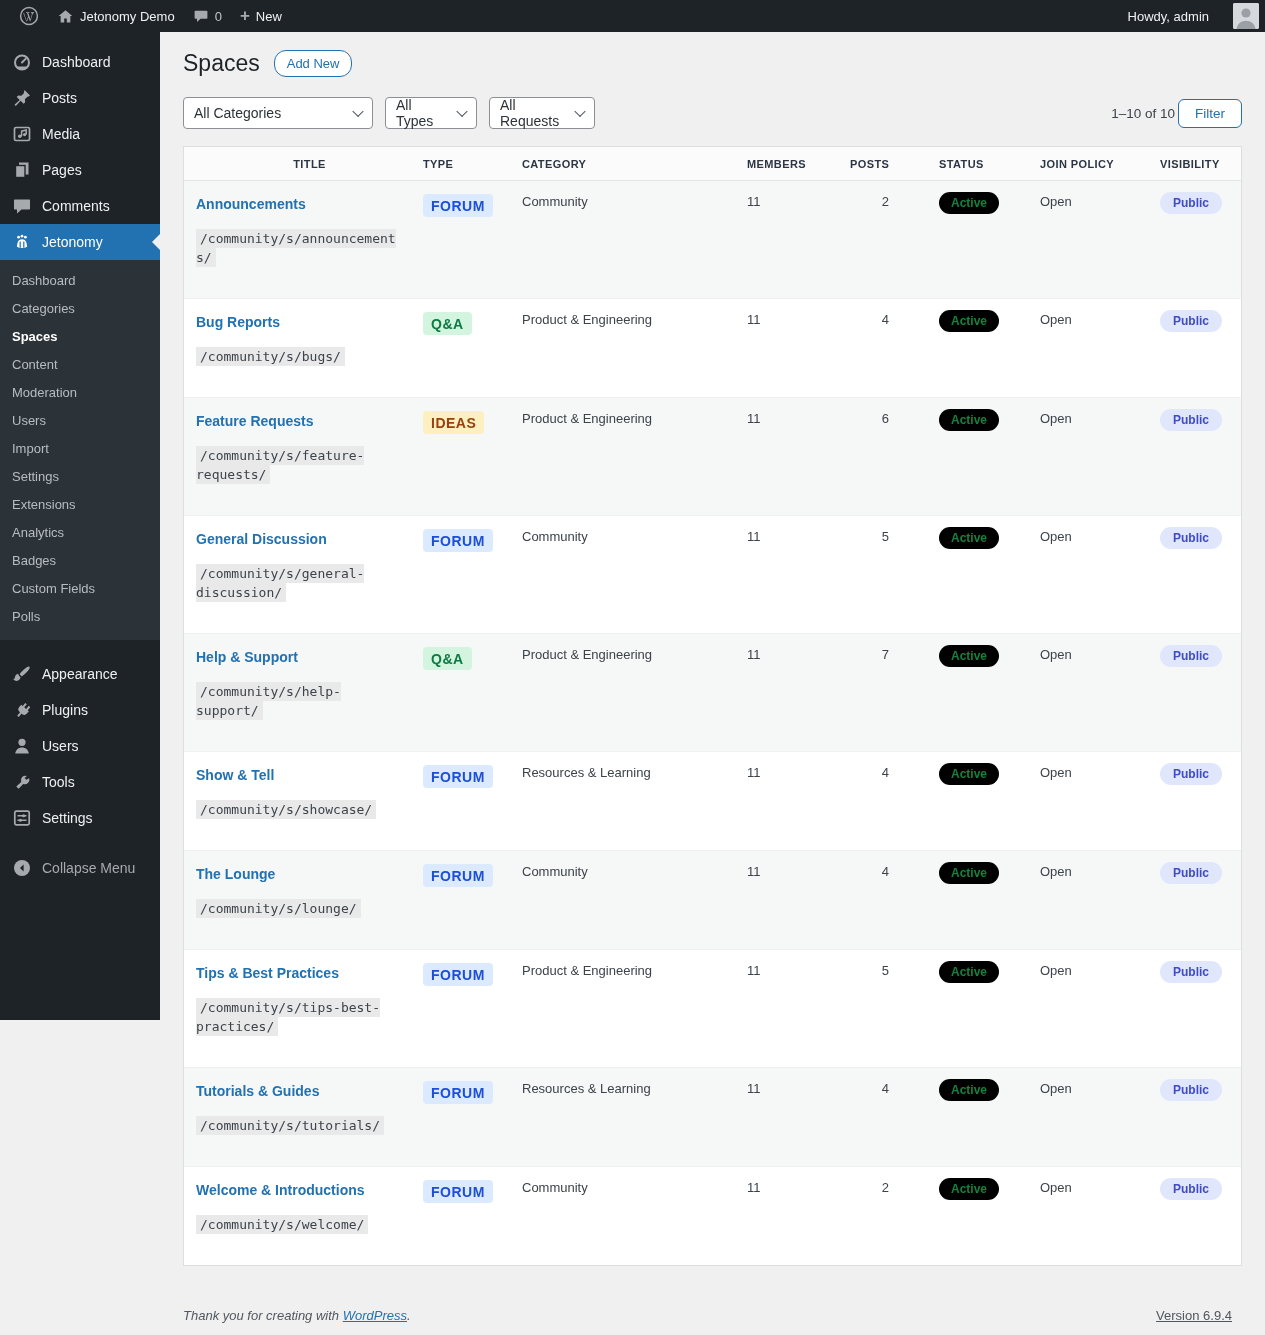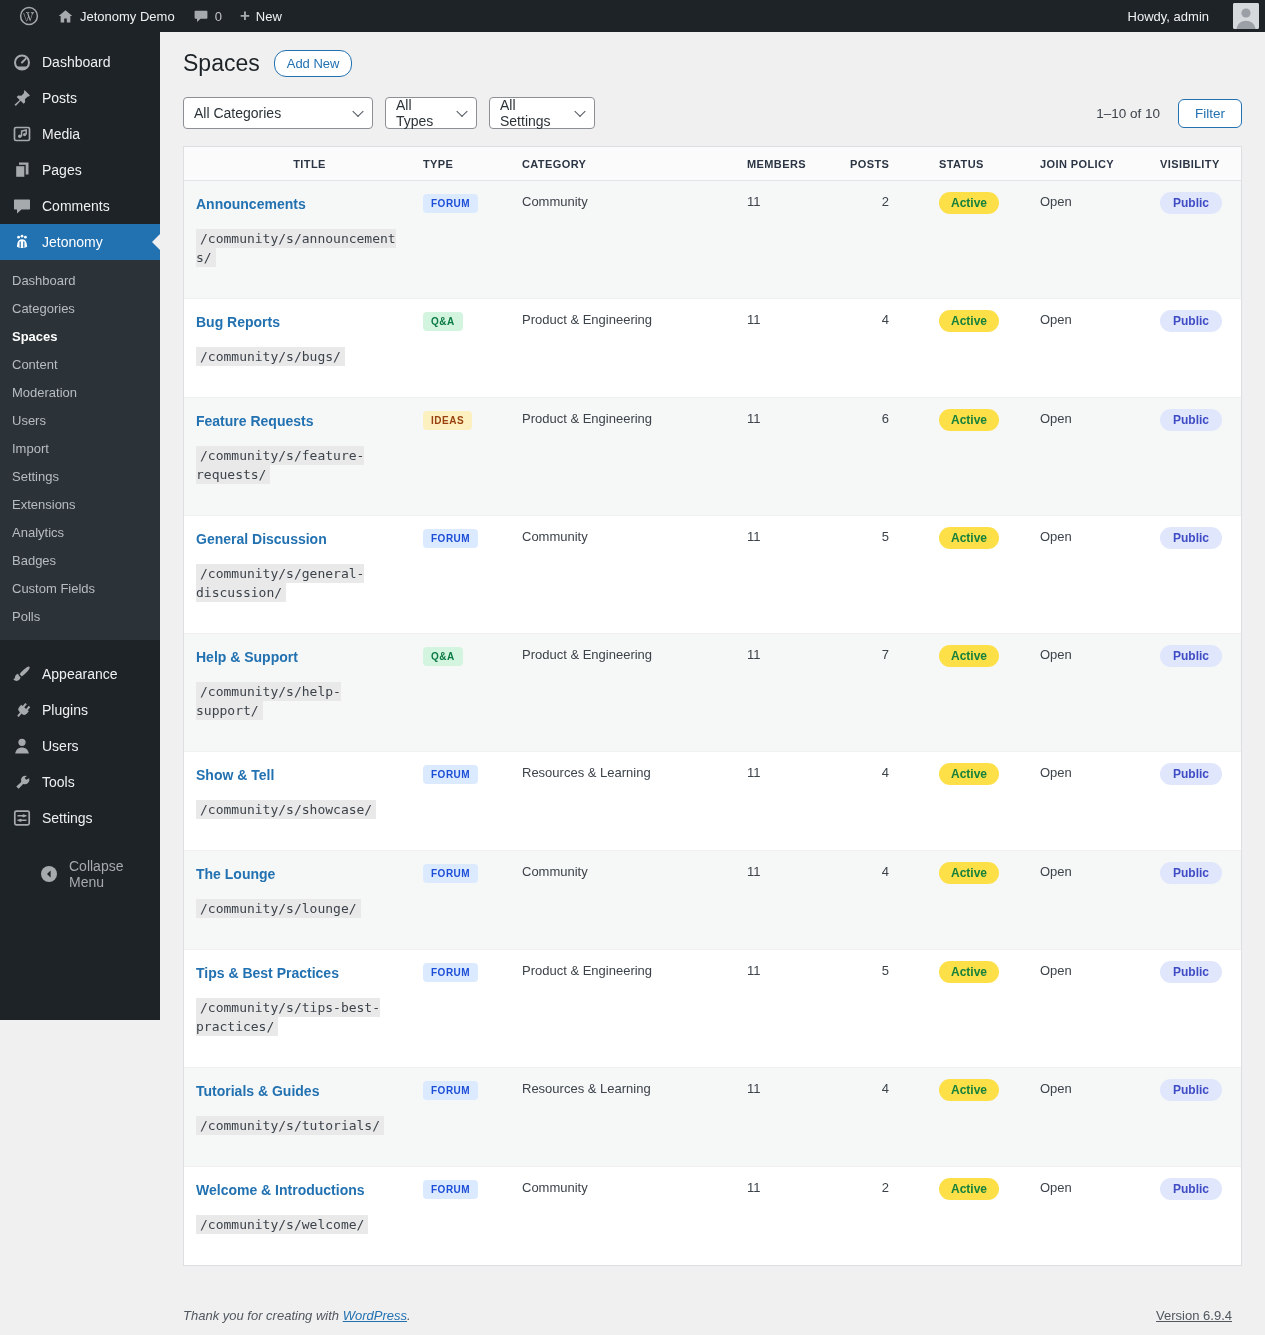--- a/index.html
+++ b/index.html
@@ -44,21 +44,21 @@
   .menu-item.active::after {
     content: ""; position: absolute; right: 0; top: 50%; transform: translateY(-50%);
     border: 8px solid transparent; border-right: 8px solid #f0f0f1; border-left: none;
   }
   .submenu { list-style: none; background: #2c3338; padding: 7px 0 9px 0; }
   .submenu-item {
     padding: 7px 12px; font-size: 13px; color: #b8bcc2; cursor: pointer; line-height: 14px;
   }
   .submenu-item.current { color: #fff; font-weight: 700; }
   .menu.lower { padding-top: 16px; }
-  .collapse-wrap { list-style: none; margin-top: 14px; margin-left: 27px; }
+  .collapse-wrap { list-style: none; margin-top: 14px; }
   .collapse-item { color: #a7aaad; }
 
   
   .content { margin-left: 160px; padding: 16px 0 0 23px; width: 1082px; }
   .page-header { display: flex; align-items: center; gap: 14px; }
   .page-title { font-size: 23px; font-weight: 400; color: #1d2327; line-height: 30px; }
   .btn-outline {
     background: #fff; border: 1px solid #2271b1; color: #2271b1;
     font-size: 13px; font-weight: 500; border-radius: 12px; padding: 5px 12px; cursor: pointer;
     font-family: "Liberation Sans", sans-serif;
@@ -72,21 +72,21 @@
     font-size: 14px; color: #2c3338; cursor: pointer;
   }
   .select .chev {
     position: absolute; right: 10px; top: 50%; width: 8px; height: 8px;
     border-right: 1.6px solid #50575e; border-bottom: 1.6px solid #50575e;
     transform: translateY(-70%) rotate(45deg);
   }
   .sel-categories { width: 190px; }
   .sel-types { width: 92px; }
   .sel-statuses { width: 106px; }
-  .filters-right { margin-left: auto; display: flex; align-items: center; gap: 18px; }
+  .filters-right { margin-left: auto; display: flex; align-items: center; gap: 3px; }
   .count-text { font-size: 13.5px; color: #3c434a; }
 
   
   .table-card { background: #fff; border: 1px solid #dcdee1; margin-top: 17px; overflow: hidden; }
   table.spaces { width: calc(100% - 22px); border-collapse: collapse; table-layout: fixed; border-right: 1px solid #eef0f2; }
   thead tr { background: #fbfbfc; }
   th {
     text-align: left; font-size: 11px; font-weight: 700; letter-spacing: 0.4px;
     text-transform: uppercase; color: #2b3544; padding: 11px 0 10px 0;
     border-bottom: 1px solid #e3e5e8;
@@ -99,28 +99,28 @@
   tbody tr:nth-child(odd) { background: #f6f7f7; }
   td { vertical-align: top; padding: 13px 0 31px 0; font-size: 13px; color: #3c434a; }
   td.col-title { padding-left: 12px; }
   .row-title { font-size: 14px; font-weight: 600; color: #2271b1; line-height: 20px; display: inline-block; }
   .slug-wrap { margin-top: 15px; width: 206px; overflow-wrap: anywhere; line-height: 19px; }
   code.slug {
     font-family: "DejaVu Sans Mono", monospace; font-size: 13px;
     background: #e9e9ea; color: #3c434a; padding: 2px 4px;
   }
   .type-badge {
-    display: inline-block; font-size: 10px; font-weight: 700; letter-spacing: 0.5px;
+    display: inline-block; font-size: 14px; font-weight: 700; letter-spacing: 0.5px;
     padding: 5px 8px 4px 8px; border-radius: 4px; line-height: 1; text-transform: uppercase;
   }
   .badge-forum { background: #dbeafe; color: #1d4ed8; }
   .badge-qa { background: #d3f5e0; color: #0b7a43; }
   .badge-ideas { background: #fdf0c0; color: #98400f; }
   .status-pill {
-    display: inline-block; background: #fde047; color: #17803d;
+    display: inline-block; background: #000000; color: #17803d;
     font-size: 12px; font-weight: 600; padding: 4px 12px; border-radius: 999px; line-height: 14px;
     margin-top: -2px;
   }
   .visibility-pill {
     display: inline-block; background: #e0e6fc; color: #3f4cc4;
     font-size: 12px; font-weight: 600; padding: 4px 13px; border-radius: 999px; line-height: 14px;
     margin-top: -2px;
   }
 
   
@@ -321,21 +321,21 @@
   <div class="filters-row">
     <div class="select sel-categories">
       <span>All Categories</span>
       <span class="chev"></span>
     </div>
     <div class="select sel-types">
       <span>All Types</span>
       <span class="chev"></span>
     </div>
     <div class="select sel-statuses">
-      <span>All Settings</span>
+      <span>All Requests</span>
       <span class="chev"></span>
     </div>
     <div class="filters-right">
       <span class="count-text">1–10 of 10</span>
       <button class="btn-outline btn-filter">Filter</button>
     </div>
   </div>
 
   <div class="table-card">
     <table class="spaces">

